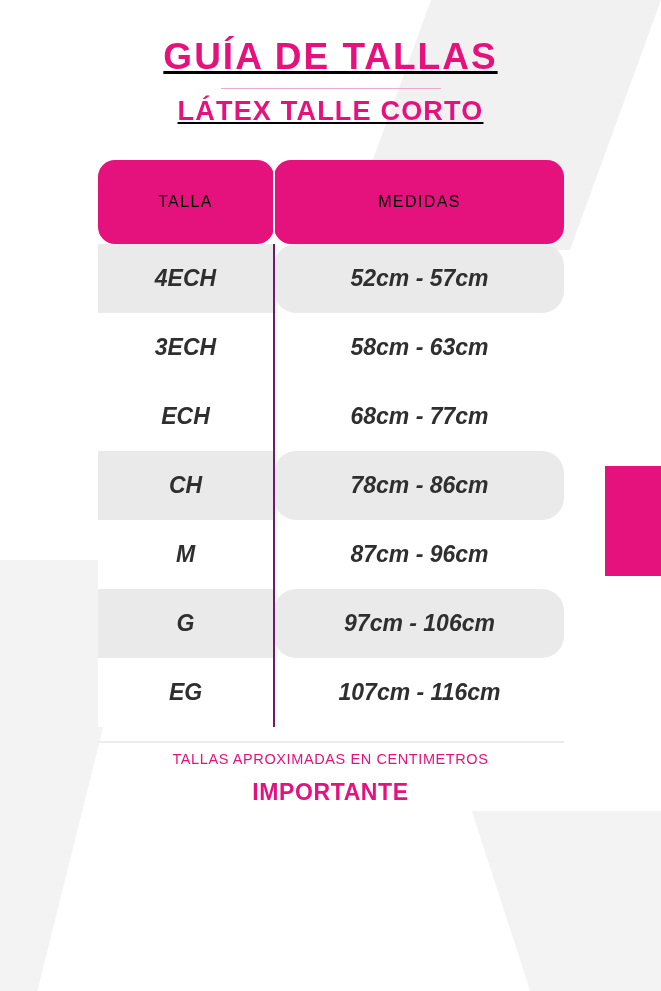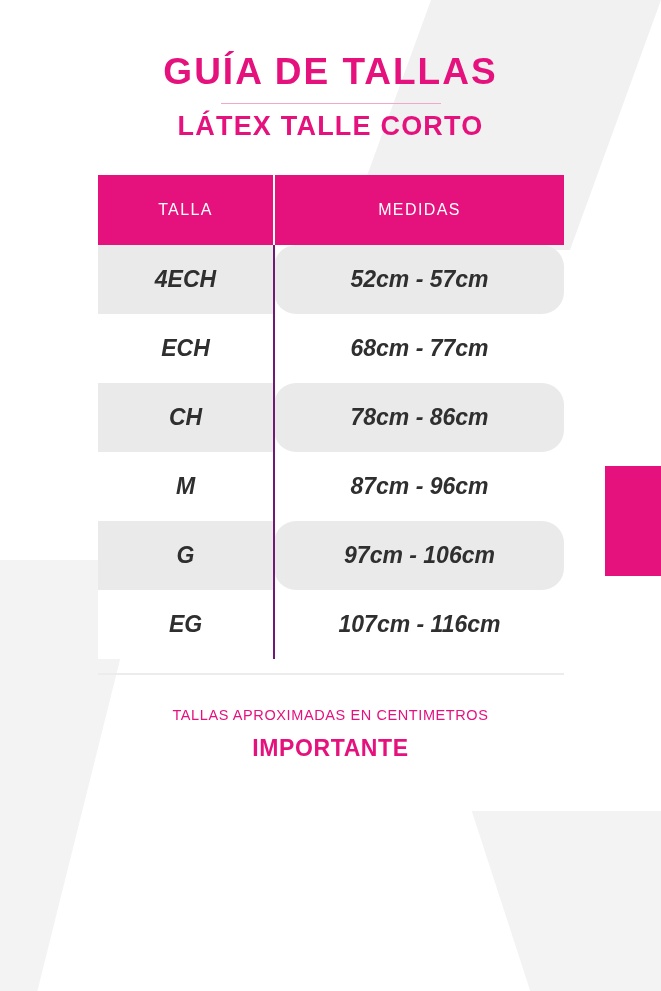--- a/index.html
+++ b/index.html
@@ -67,21 +67,22 @@
   }
 
   .content {
     position: relative;
     z-index: 3;
     padding: 0 98px;
   }
 
   .title-block {
     text-align: center;
-    padding-top: 52px;
+    padding-top: 37px;
+    text-decoration: underline;
   }
   .title-main {
     color: #e5127d;
     font-size: 37px;
     font-weight: bold;
     letter-spacing: 2px;
     line-height: 1.1;
     margin: 0;
   }
   .title-rule {
@@ -100,28 +101,29 @@
   }
 
   table.size-table {
     width: 466px;
     margin: 34px auto 0 auto;
     border-collapse: collapse;
     table-layout: fixed;
   }
   table.size-table thead th {
     background: #e5127d;
-    color: #ffffff;
+    color: #000000;
     font-size: 16px;
     font-weight: normal;
     letter-spacing: 1.4px;
-    height: 70px;
+    height: 84px;
     vertical-align: middle;
     text-align: center;
     border-right: 2px solid #ffffff;
+    border-radius: 17px;
   }
   table.size-table thead th:last-child { border-right: none; }
   table.size-table thead th.col-talla { width: 176px; }
 
   table.size-table tbody td {
     height: 69px;
     text-align: center;
     vertical-align: middle;
     font-size: 23px;
     font-style: italic;
@@ -135,21 +137,21 @@
 
   .footer-rule {
     width: 466px;
     height: 2px;
     background: #ececec;
     margin: 14px auto 0 auto;
   }
 
   .footer {
     text-align: center;
-    margin-top: 32px;
+    margin-top: 8px;
   }
   .footer-approx {
     color: #e5127d;
     font-size: 14.5px;
     letter-spacing: 0.6px;
     margin: 0 0 12px 0;
   }
   .footer-important {
     color: #e5127d;
     font-size: 23px;
@@ -190,20 +192,24 @@
           <th class="col-talla">TALLA</th>
           <th>MEDIDAS</th>
         </tr>
       </thead>
       <tbody>
         <tr class="alt">
           <td>4ECH</td>
           <td>52cm - 57cm</td>
         </tr>
         <tr class="plain">
+          <td>3ECH</td>
+          <td>58cm - 63cm</td>
+        </tr>
+        <tr class="plain">
           <td>ECH</td>
           <td>68cm - 77cm</td>
         </tr>
         <tr class="alt">
           <td>CH</td>
           <td>78cm - 86cm</td>
         </tr>
         <tr class="plain">
           <td>M</td>
           <td>87cm - 96cm</td>

